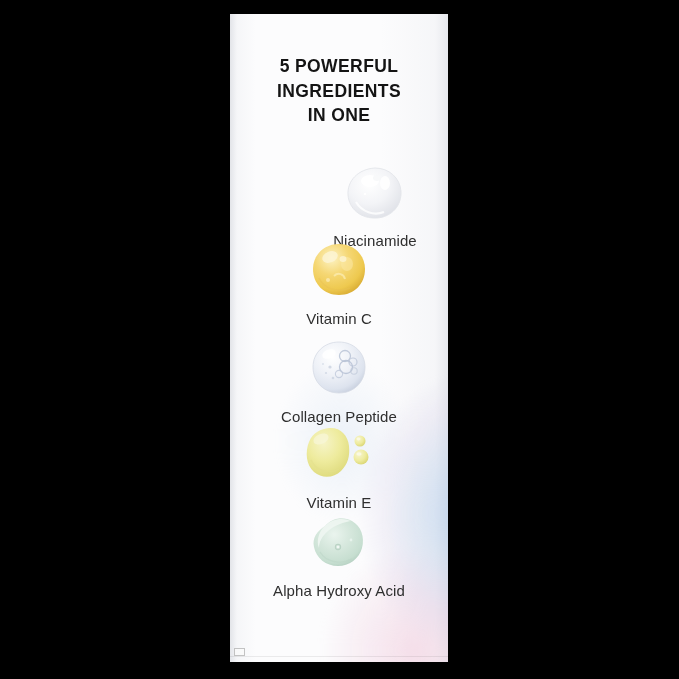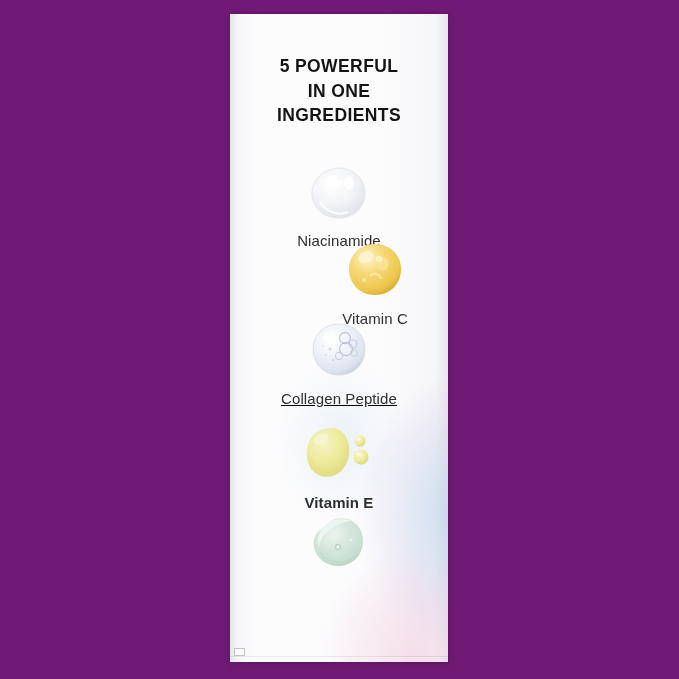--- a/index.html
+++ b/index.html
@@ -11,21 +11,21 @@
     width: 679px;
     height: 679px;
     font-family: "DejaVu Sans", sans-serif;
     overflow: hidden;
   }
 
   #stage {
     position: relative;
     width: 679px;
     height: 679px;
-    background: #701a75;
+    background: #000000;
   }
 
   
   #card {
     position: absolute;
     left: 230px;
     top: 14px;
     width: 218px;
     height: 648px;
     background: #fcfcfd;
@@ -143,43 +143,43 @@
   .ing-label {
     font-family: "Liberation Sans", sans-serif;
     font-size: 15px;
     line-height: 19px;
     color: #2f2f2f;
     letter-spacing: 0.1px;
     margin-top: 5px;
   }
   .ing-label .l2 { display: block; }
 
-  #ing0 { top: 150px; }
-  #ing1 { top: 228px; padding-left: 36px; }
-  #ing2 { top: 308px; text-decoration: underline; }
-  #ing3 { top: 412px; font-weight: bold; }
+  #ing0 { top: 150px; margin-left: 36px; }
+  #ing1 { top: 228px; }
+  #ing2 { top: 326px; }
+  #ing3 { top: 412px; }
   #ing4 { top: 500px; }
 </style>
 </head>
 <body>
 
 <div id="stage">
 
   <div id="card">
     <div id="card-sheen"></div>
     <div id="card-iridescence"></div>
     <div id="card-fold"></div>
     <div id="card-fold-tab"></div>
 
     <div id="card-content">
 
       <div id="headline">
         <span class="hl">5 POWERFUL</span>
+        <span class="hl">INGREDIENTS</span>
         <span class="hl">IN ONE</span>
-        <span class="hl">INGREDIENTS</span>
       </div>
 
       <div class="ingredient" id="ing0">
         <div class="drop-wrap">
           <svg class="drop-svg" width="62" height="58" viewBox="0 0 62 58" aria-hidden="true">
             <defs>
               <radialGradient id="g0" cx="40%" cy="32%" r="72%">
                 <stop offset="0%" stop-color="#ffffff"></stop>
                 <stop offset="55%" stop-color="#f3f4f7"></stop>
                 <stop offset="100%" stop-color="#e0e2e8"></stop>
@@ -297,19 +297,20 @@
                      C 18 52, 8 44, 6 33 C 4 24, 9 17, 17 12 Z" fill="url(#g4)"></path>
             <path d="M17 12 C 24 5, 34 3, 43 7 C 36 8, 27 11, 20 17 C 14 22, 11 28, 11 34
                      C 8 27, 11 17, 17 12 Z" fill="#f1f8f4" opacity="0.8"></path>
             <circle cx="30" cy="33" r="2.6" fill="none" stroke="#b7d0c2" stroke-width="1.1" opacity="0.9"></circle>
             <circle cx="30" cy="33" r="1.1" fill="#ffffff" opacity="0.8"></circle>
             <circle cx="43" cy="26" r="1.4" fill="#eaf4ee" opacity="0.85"></circle>
             <path d="M12 38 C 18 48, 32 51, 44 45" stroke="#bcd5c7" stroke-width="1.4" fill="none" opacity="0.55"></path>
           </svg>
         </div>
         <div class="ing-label">
+          <span>Alpha Hydroxy Acid</span>
         </div>
       </div>
 
     </div>
   </div>
 
 </div>
 
 </body></html>

